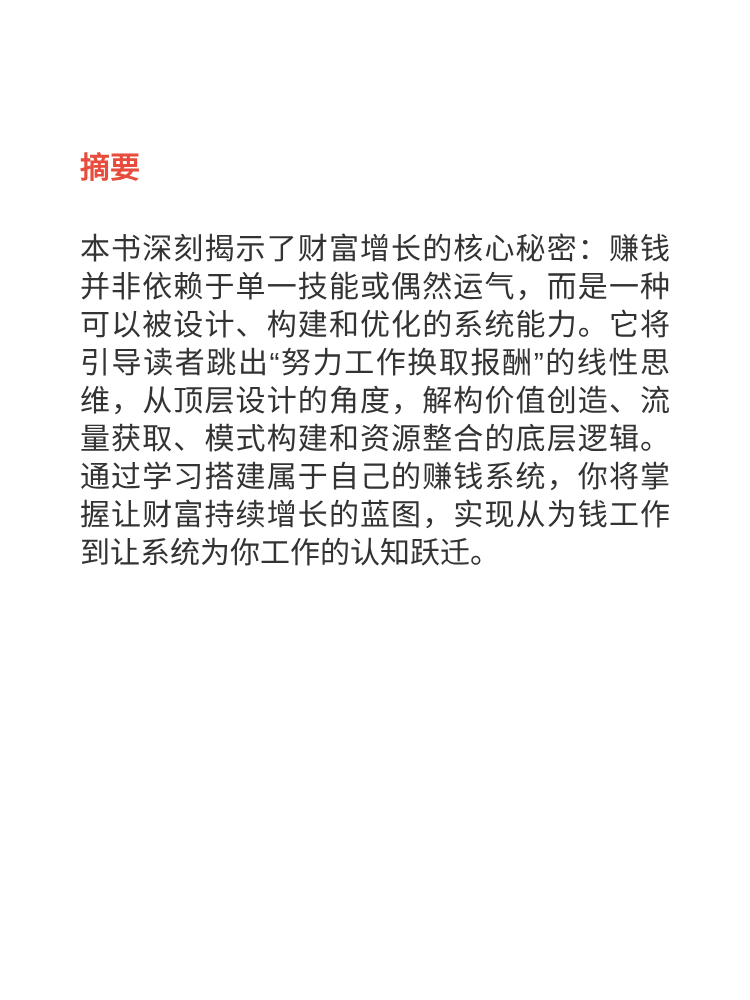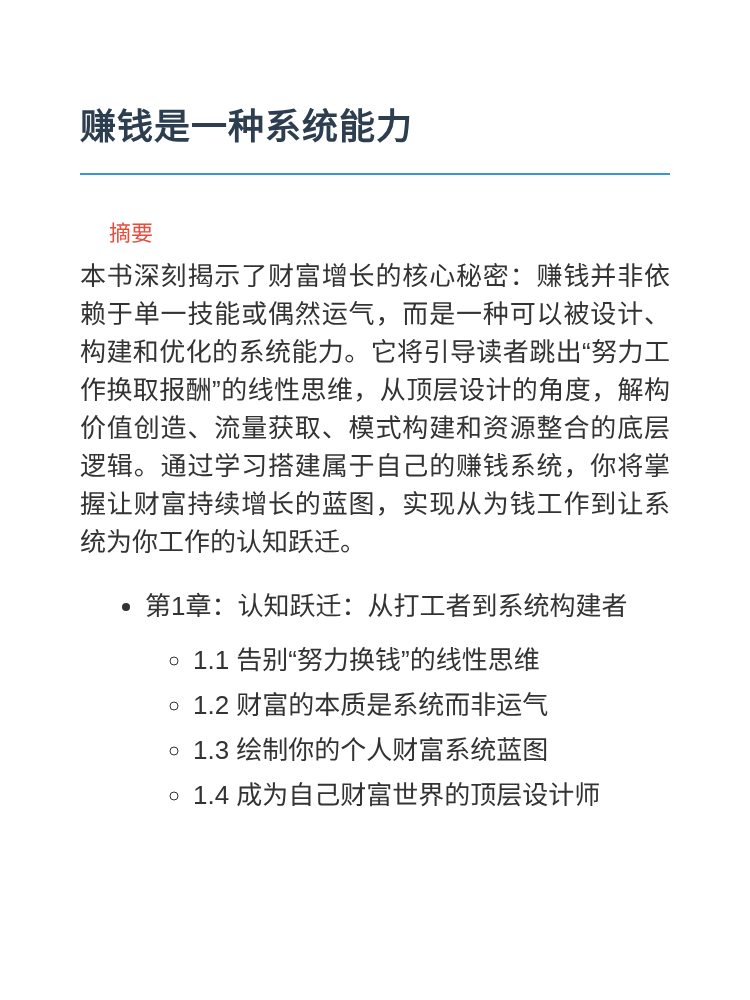--- a/index.html
+++ b/index.html
@@ -24,30 +24,29 @@
   h1.doc-title{
     font-size:36px;
     font-weight:700;
     color:var(--title-color);
     line-height:1.3;
     padding-bottom:22px;
     border-bottom:2px solid var(--divider-color);
     letter-spacing:1px;
   }
   h2.section-heading{
-    font-size:22px;
-    font-weight:400;
+    font-size:30px;
+    font-weight:700;
     color:var(--heading-color);
     margin-top:46px;
     line-height:1.2;
-    margin-left:29px;
   }
   p.summary-text{
-    margin-top:10px;
-    font-size:26px;
+    margin-top:44px;
+    font-size:30px;
     line-height:38px;
     color:var(--body-color);
     text-align:justify;
   }
   ul.chapter-list{
     margin-top:26px;
     padding-left:65px;
     list-style-type:disc;
   }
   ul.chapter-list > li{
@@ -65,32 +64,20 @@
     line-height:38px;
     color:var(--body-color);
     margin:7px 0;
   }
 </style>
 </head>
 <body>
 
 <div class="page">
 
-  <h1 class="doc-title">赚钱是一种系统能力</h1>
 
   <h2 class="section-heading">摘要</h2>
 
   <p class="summary-text">本书深刻揭示了财富增长的核心秘密：赚钱并非依赖于单一技能或偶然运气，而是一种可以被设计、构建和优化的系统能力。它将引导读者跳出“努力工作换取报酬”的线性思维，从顶层设计的角度，解构价值创造、流量获取、模式构建和资源整合的底层逻辑。通过学习搭建属于自己的赚钱系统，你将掌握让财富持续增长的蓝图，实现从为钱工作到让系统为你工作的认知跃迁。</p>
 
 
-  <ul class="chapter-list">
-    <li>
-      <span>第1章：认知跃迁：从打工者到系统构建者</span>
-      <ul class="section-list">
-        <li>1.1 告别“努力换钱”的线性思维</li>
-        <li>1.2 财富的本质是系统而非运气</li>
-        <li>1.3 绘制你的个人财富系统蓝图</li>
-        <li>1.4 成为自己财富世界的顶层设计师</li>
-      </ul>
-    </li>
-  </ul>
 
 </div>
 
 </body></html>

